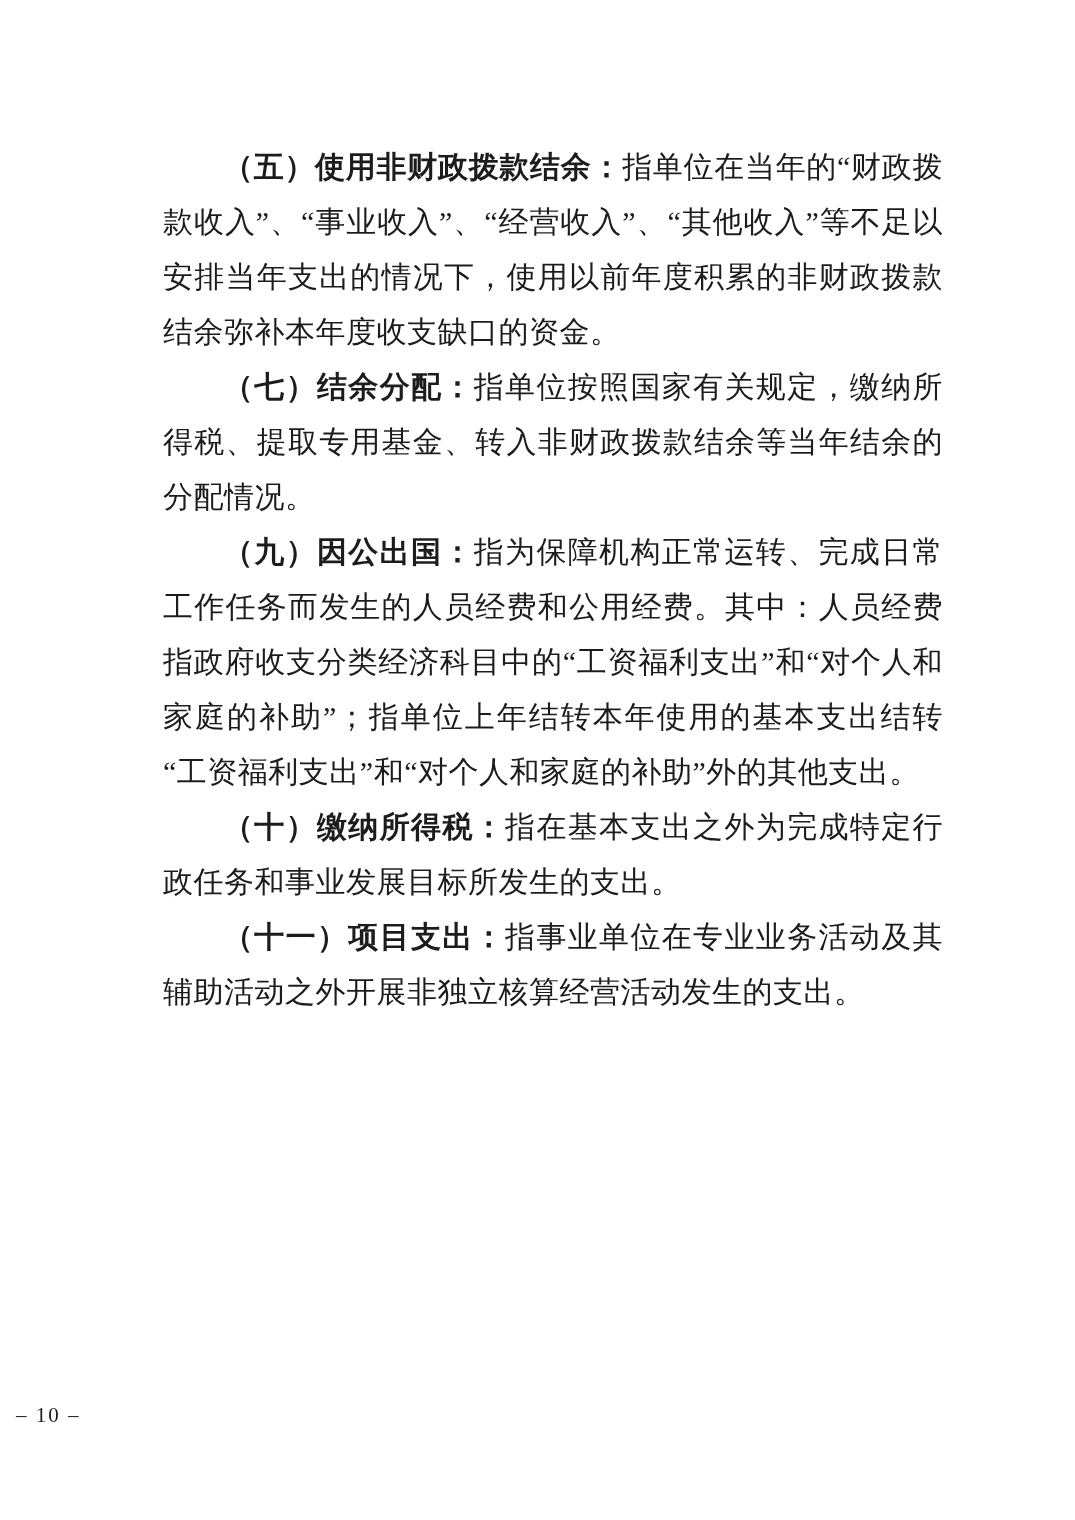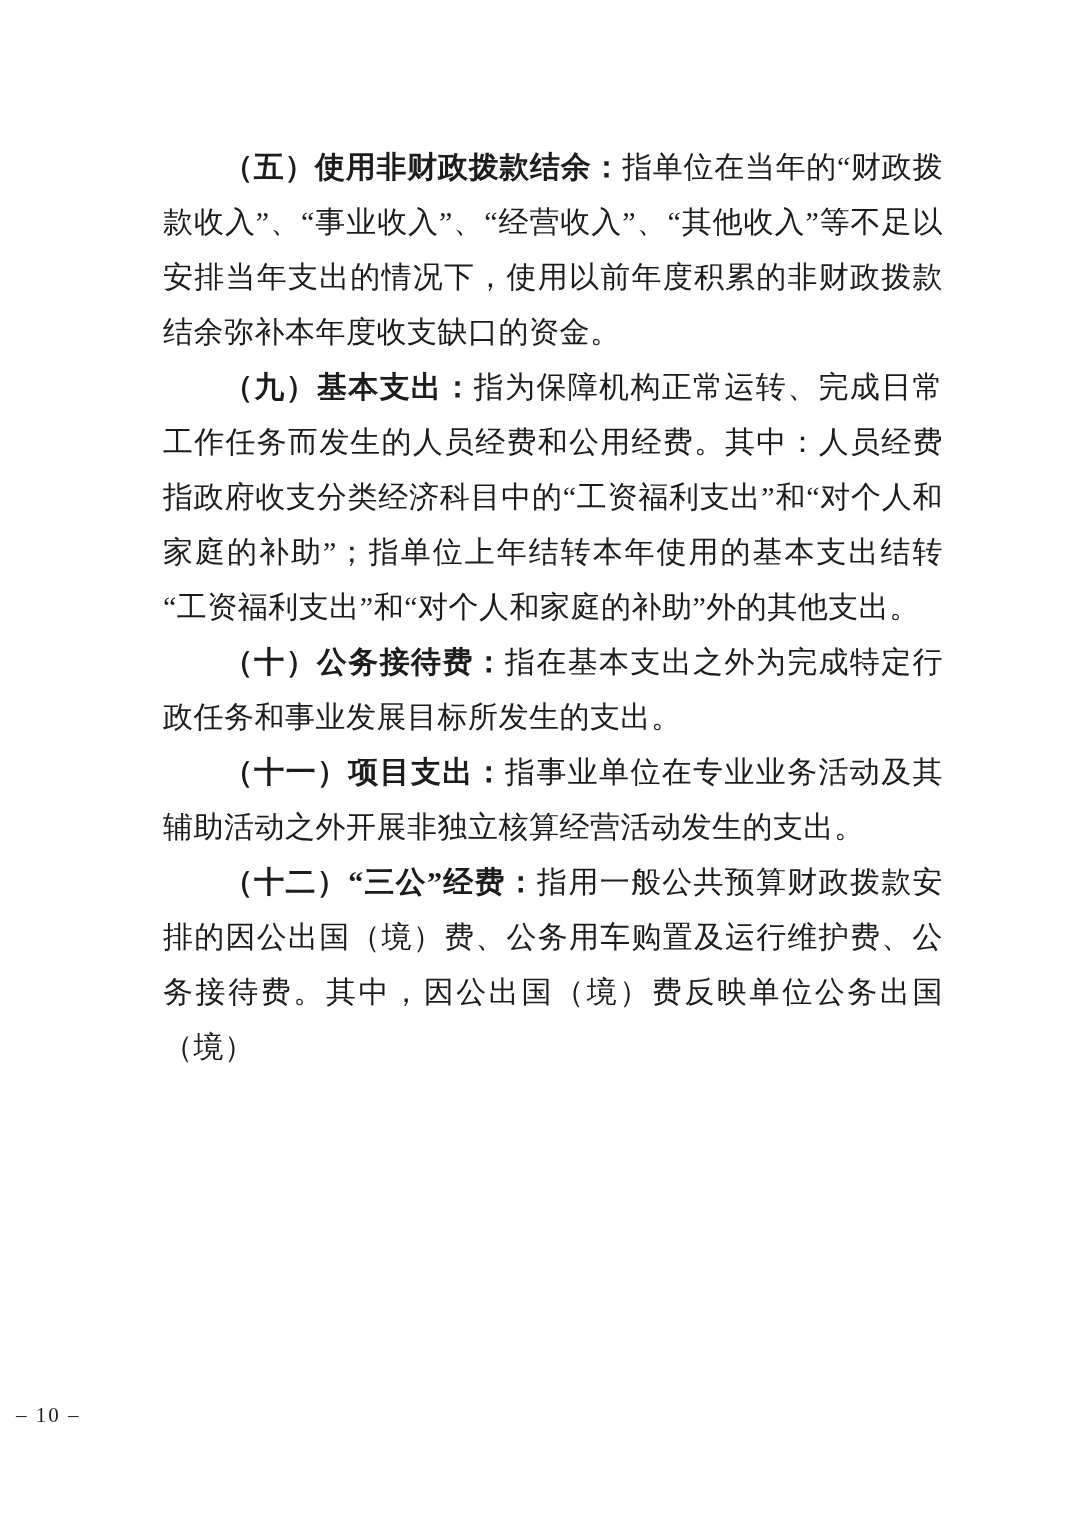--- a/index.html
+++ b/index.html
@@ -46,19 +46,19 @@
     color: #1c1c1c;
     letter-spacing: 2px;
   }
 </style>
 </head>
 <body>
 
 <div class="page">
   <div class="content" id="paragraph-container">
       <p class="para"><span class="head">（五）使用非财政拨款结余：</span><span>指单位在当年的“财政拨款收入”、“事业收入”、“经营收入”、“其他收入”等不足以安排当年支出的情况下，使用以前年度积累的非财政拨款结余弥补本年度收支缺口的资金。</span></p>
-      <p class="para"><span class="head">（九）基本支出：</span><span>指为保障机构正常运转、完成日常工作任务而发生的人员经费和公用经费。其中：人员经费指政府收支分类经济科目中的“工资福利支出”和“对个人和家庭的补助”；指单位上年结转本年使用的基本支出结转“工资福利支出”和“对个人和家庭的补助”外的其他支出。</span></p>
-      <p class="para"><span class="head">（十）公务接待费：</span><span>指在基本支出之外为完成特定行政任务和事业发展目标所发生的支出。</span></p>
+      <p class="para"><span class="head">（七）结余分配：</span><span>指单位按照国家有关规定，缴纳所得税、提取专用基金、转入非财政拨款结余等当年结余的分配情况。</span></p>
+      <p class="para"><span class="head">（九）因公出国：</span><span>指为保障机构正常运转、完成日常工作任务而发生的人员经费和公用经费。其中：人员经费指政府收支分类经济科目中的“工资福利支出”和“对个人和家庭的补助”；指单位上年结转本年使用的基本支出结转“工资福利支出”和“对个人和家庭的补助”外的其他支出。</span></p>
+      <p class="para"><span class="head">（十）缴纳所得税：</span><span>指在基本支出之外为完成特定行政任务和事业发展目标所发生的支出。</span></p>
       <p class="para"><span class="head">（十一）项目支出：</span><span>指事业单位在专业业务活动及其辅助活动之外开展非独立核算经营活动发生的支出。</span></p>
-      <p class="para"><span class="head">（十二）“三公”经费：</span><span>指用一般公共预算财政拨款安排的因公出国（境）费、公务用车购置及运行维护费、公务接待费。其中，因公出国（境）费反映单位公务出国（境）</span></p>
     </div>
   <div class="footer">– 10 –</div>
 </div>
 
 </body></html>

